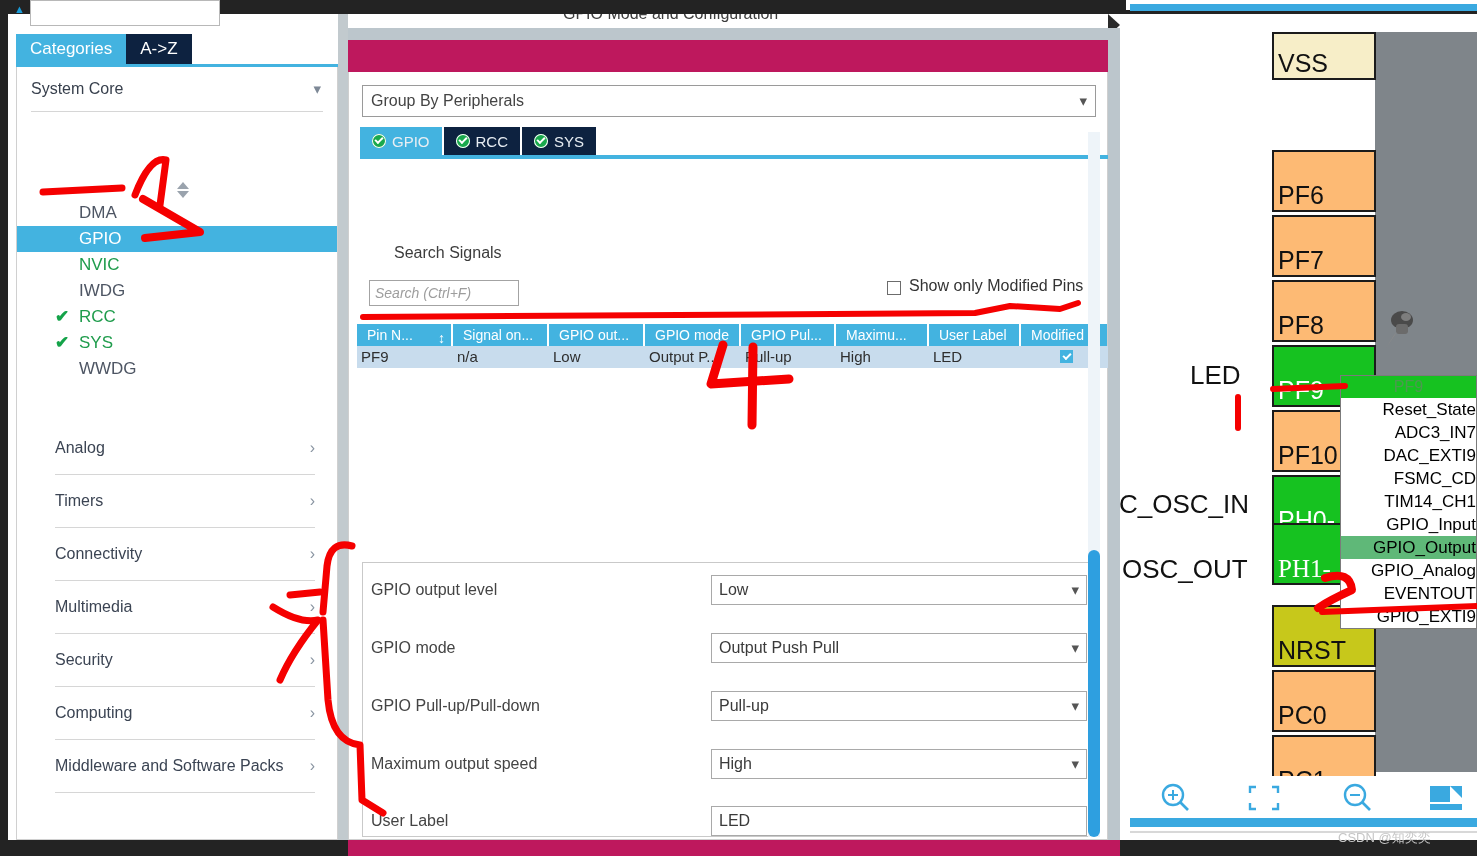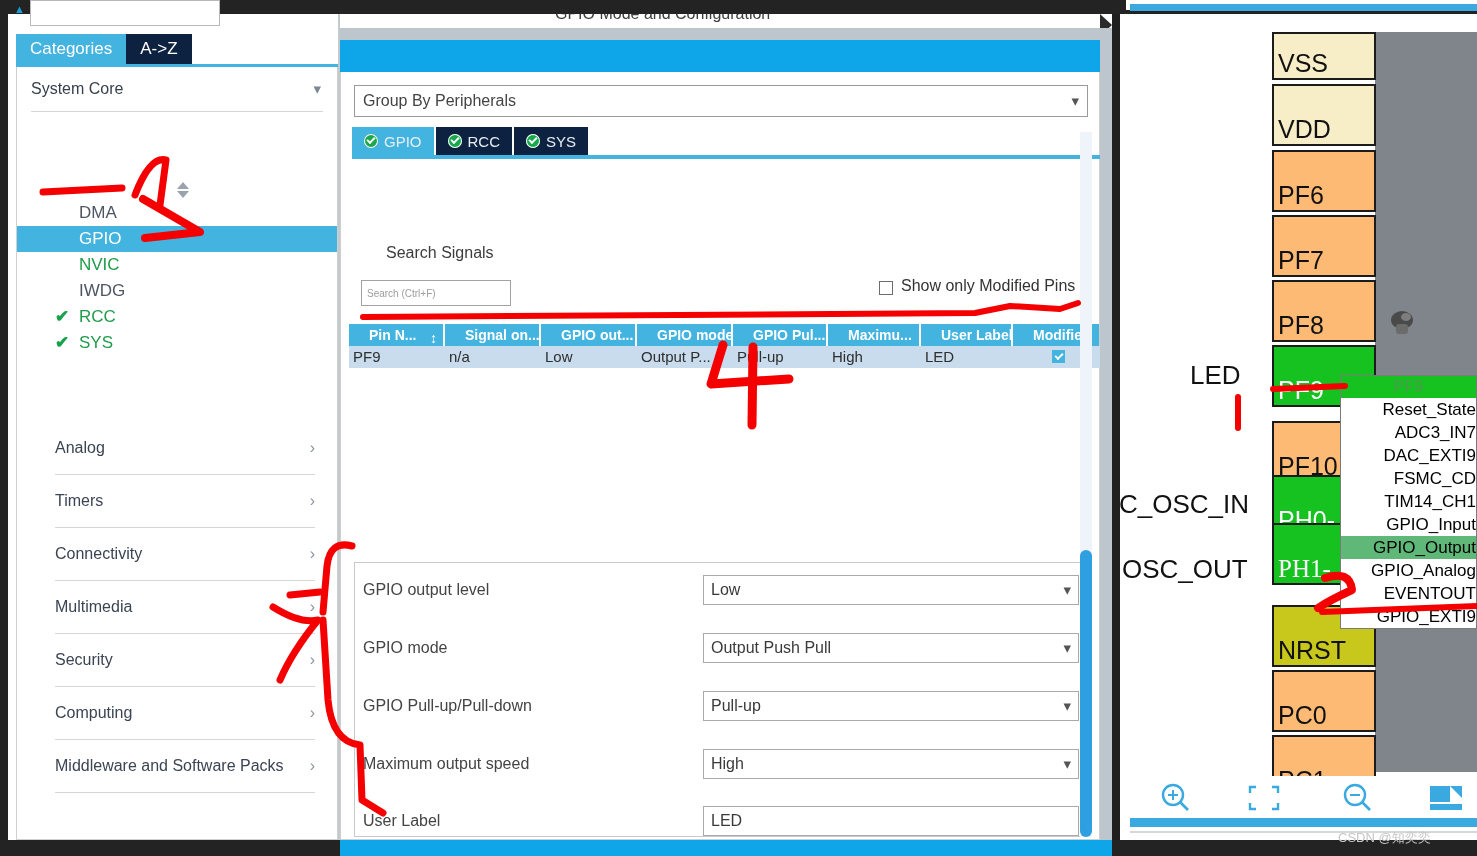--- a/index.html
+++ b/index.html
@@ -38,48 +38,48 @@
   .per-item.selected{background:#43b3e0;color:#ffffff;}
   .per-item.ok{color:#1f9c4c;}
   .per-item .tick{position:absolute;left:38px;top:0;color:#14a349;font-size:17px;font-weight:bold;}
 
   #cat-groups{position:absolute;left:0;top:355px;width:320px;}
   .catrow{position:relative;height:52px;display:flex;align-items:center;padding-left:38px;font-size:16px;color:#3b4453;}
   .catrow .arr{position:absolute;right:22px;color:#8a95a2;font-size:16px;}
   .catline{height:1px;background:#d6d6d6;margin:0 22px 0 38px;}
 
   
-  #centerwrap{position:absolute;left:340px;top:14px;width:772px;height:842px;background:#0ea5e9;}
+  #centerwrap{position:absolute;left:348px;top:14px;width:772px;height:842px;background:#be185d;}
   #topcut{position:absolute;left:0;top:0;width:772px;height:14px;background:#ffffff;overflow:hidden;}
   #topcut span{position:absolute;left:215px;top:-9px;font-size:16px;color:#3d3d3d;white-space:nowrap;}
   #topcut-arrow{position:absolute;right:0;top:0;width:12px;height:22px;background:#2a2a2a;clip-path:polygon(0 0,100% 50%,0 100%);}
   #cut-strip{position:absolute;left:0;top:14px;width:772px;height:12px;background:#bcc6cc;}
 
   #cfg-header{position:absolute;left:0;top:28px;width:760px;height:30px;background:#5a5a5a;color:#fff;font-size:16px;display:flex;align-items:center;justify-content:center;}
   #cfgbox{position:absolute;left:0;top:58px;width:760px;height:768px;border:1px solid #cfcfcf;border-top:none;background:#fff;box-sizing:border-box;}
 
   #groupby{position:absolute;left:13px;top:13px;width:734px;height:32px;border:1px solid #9a9a9a;background:#fff;box-sizing:border-box;display:flex;align-items:center;padding:0 8px;font-size:16px;color:#444;}
   #groupby .chev{margin-left:auto;color:#555;font-size:15px;}
 
   #periph-tabs{position:absolute;left:11px;top:55px;height:28px;display:flex;}
   .ptab{height:28px;display:flex;align-items:center;gap:6px;padding:0 12px;font-size:15px;color:#e8eef3;box-sizing:border-box;}
   .ptab.active{background:#43b3e0;}
   .ptab.inactive{background:#0d2240;margin-left:2px;}
   .okdot{width:14px;height:14px;border-radius:50%;background:#19a94c;display:inline-block;position:relative;box-shadow:0 0 0 1px #ffffff inset;}
   .okdot::after{content:"";position:absolute;left:3px;top:3px;width:6px;height:3px;border-left:2px solid #fff;border-bottom:2px solid #fff;transform:rotate(-45deg);}
   #ptab-underline{position:absolute;left:11px;top:83px;width:749px;height:4px;background:#43b3e0;}
 
   #searchlbl{position:absolute;left:45px;top:172px;font-size:16px;color:#3c3c3c;}
-  #searchinput{position:absolute;left:20px;top:208px;width:150px;height:26px;border:1px solid #a3a3a3;background:#fff;box-sizing:border-box;display:flex;align-items:center;padding:0 5px;font-size:10px;color:#9d9d9d;}
+  #searchinput{position:absolute;left:20px;top:208px;width:150px;height:26px;border:1px solid #a3a3a3;background:#fff;box-sizing:border-box;display:flex;align-items:center;padding:0 5px;font-size:14px;font-style:italic;color:#9d9d9d;}
   #modchk{position:absolute;left:538px;top:205px;display:flex;align-items:flex-end;gap:8px;font-size:16px;color:#333;}
   .cbox{width:14px;height:14px;border:1px solid #6c6c6c;background:#fff;box-sizing:border-box;}
 
   #pintable{position:absolute;left:8px;top:252px;width:752px;}
   #pintable .thead{display:flex;height:22px;}
-  #pintable .th{background:#43b3e0;color:#fff;font-size:14px;line-height:22px;padding-left:20px;box-sizing:border-box;border-right:2px solid #ffffff;overflow:hidden;white-space:nowrap;position:relative;font-weight:bold;}
+  #pintable .th{background:#43b3e0;color:#fff;font-size:14px;line-height:22px;padding-left:10px;box-sizing:border-box;border-right:2px solid #ffffff;overflow:hidden;white-space:nowrap;position:relative;}
   #pintable .tr{display:flex;height:22px;background:#c8dced;}
   #pintable .td{font-size:15px;color:#2e2e2e;line-height:22px;padding-left:4px;box-sizing:border-box;overflow:hidden;white-space:nowrap;}
   .sortarrows{position:absolute;right:6px;top:3px;}
   .minibox{width:13px;height:13px;background:#43b3e0;margin:4px auto 0;position:relative;}
   .minibox::after{content:"";position:absolute;left:3px;top:3px;width:6px;height:3px;border-left:2px solid #fff;border-bottom:2px solid #fff;transform:rotate(-45deg);}
 
   #form{position:absolute;left:13px;top:490px;width:728px;height:275px;border:1px solid #c9c9c9;box-sizing:border-box;background:#fff;}
   .frow{position:absolute;left:8px;width:716px;height:30px;display:flex;align-items:center;}
   .flabel{width:340px;font-size:16px;color:#444;}
   .fctrl{width:376px;height:30px;border:1px solid #a9a9a9;background:#fff;box-sizing:border-box;display:flex;align-items:center;padding:0 7px;font-size:16px;color:#3a3a3a;}
@@ -164,20 +164,23 @@
         <div class="per-item">
           <span>IWDG</span>
         </div>
         <div class="per-item ok">
           <span class="tick">✔</span>
           <span>RCC</span>
         </div>
         <div class="per-item ok">
           <span class="tick">✔</span>
           <span>SYS</span>
+        </div>
+        <div class="per-item">
+          <span>WWDG</span>
         </div>
       </div>
 
       <div id="cat-groups">
         <div class="catrow">
           <span>Analog</span>
           <span class="arr">›</span>
         </div>
         <div class="catline"></div>
         <div class="catrow">
@@ -331,36 +334,33 @@
   <div id="pin-topline"></div>
 
   <div id="pinwrap">
 
     <div style="position:absolute;left:255px;top:18px;width:102px;height:740px;background:#7f858a;"></div>
     <div style="position:absolute;left:248px;top:18px;width:7px;height:740px;background:#ffffff;"></div>
 
     <div class="pinrow pwr" style="left:152px;top:18px;height:48px;">
       <span>VSS</span>
       </div>
-    <div class="pinrow pwr" style="left:152px;top:70px;height:62px;">
-      <span>VDD</span>
-      </div>
     <div class="pinrow std" style="left:152px;top:136px;height:62px;">
       <span>PF6</span>
       </div>
     <div class="pinrow std" style="left:152px;top:201px;height:62px;">
       <span>PF7</span>
       </div>
     <div class="pinrow std" style="left:152px;top:266px;height:62px;">
       <span>PF8</span>
       </div>
     <div class="pinrow grn" style="left:152px;top:331px;height:62px;">
       <span>PF9</span>
       </div>
-    <div class="pinrow std" style="left:152px;top:396px;height:62px;margin-top:11px;">
+    <div class="pinrow std" style="left:152px;top:396px;height:62px;">
       <span>PF10</span>
       </div>
     <div class="pinrow grn" style="left:152px;top:461px;height:62px;">
       <span>PH0-</span>
       </div>
     <div class="pinrow grn" style="left:152px;top:509px;height:62px;font-family:Liberation Serif, serif;">
       <span>PH1-</span>
       </div>
     <div class="pinrow yel" style="left:152px;top:591px;height:62px;">
       <span>NRST</span>

